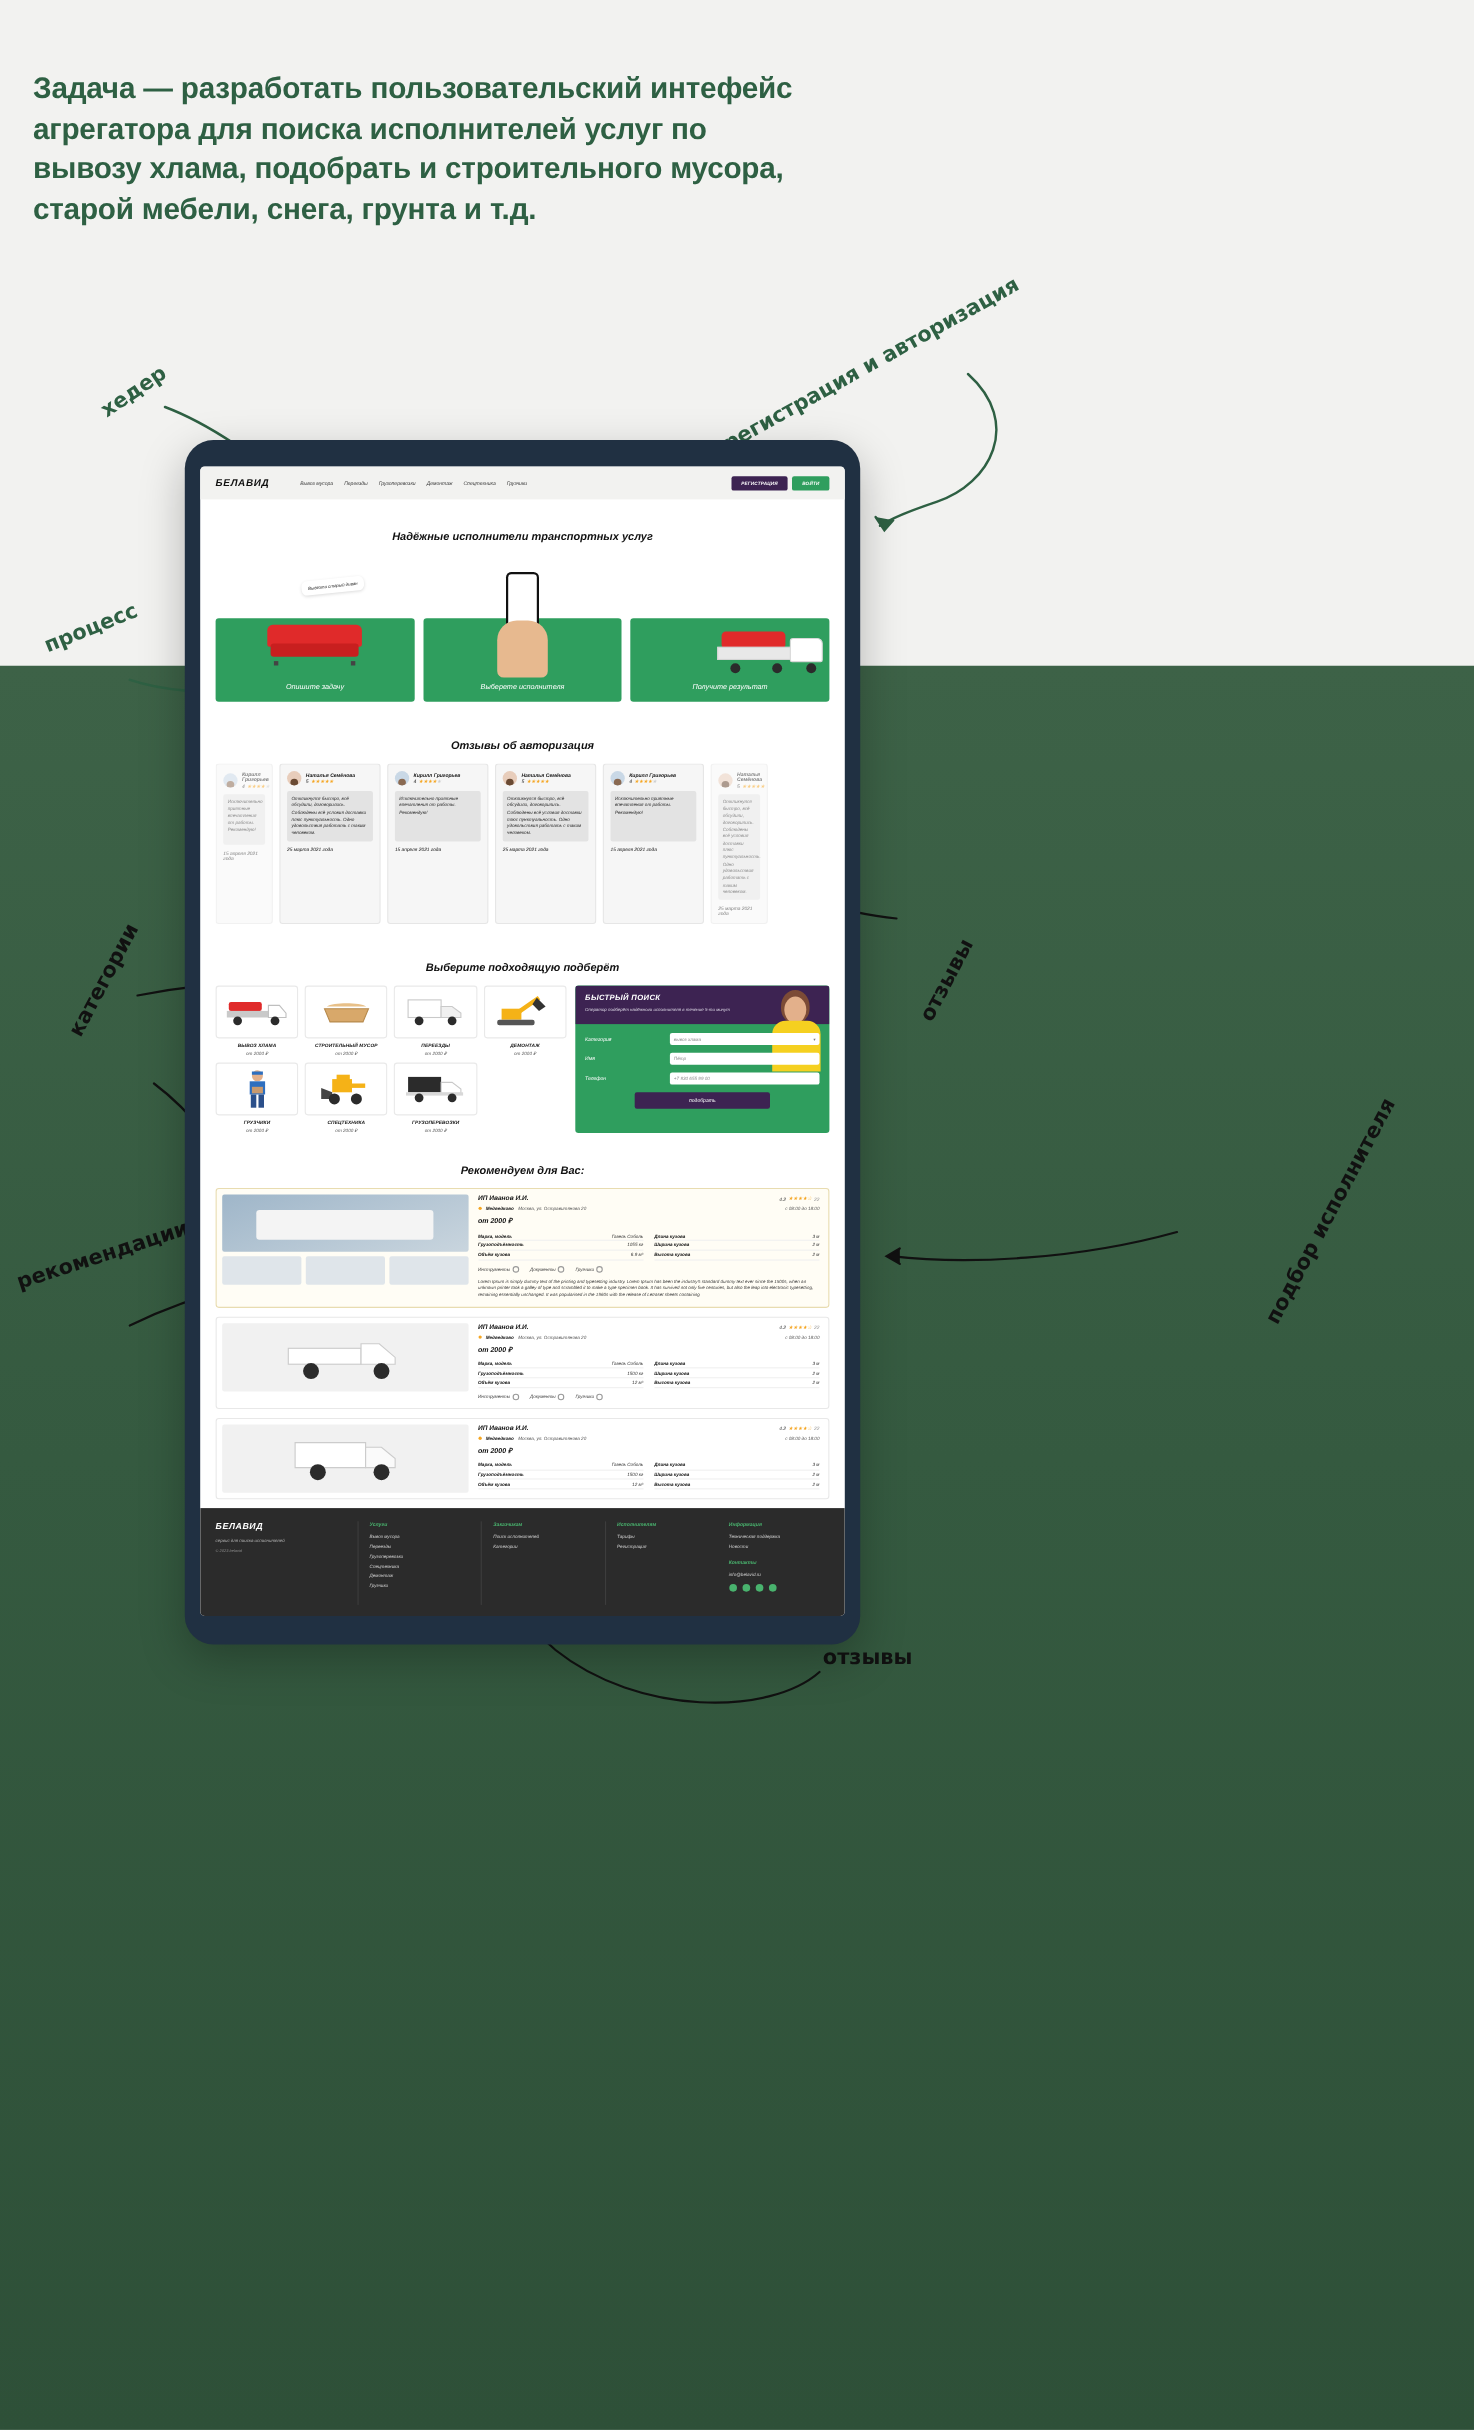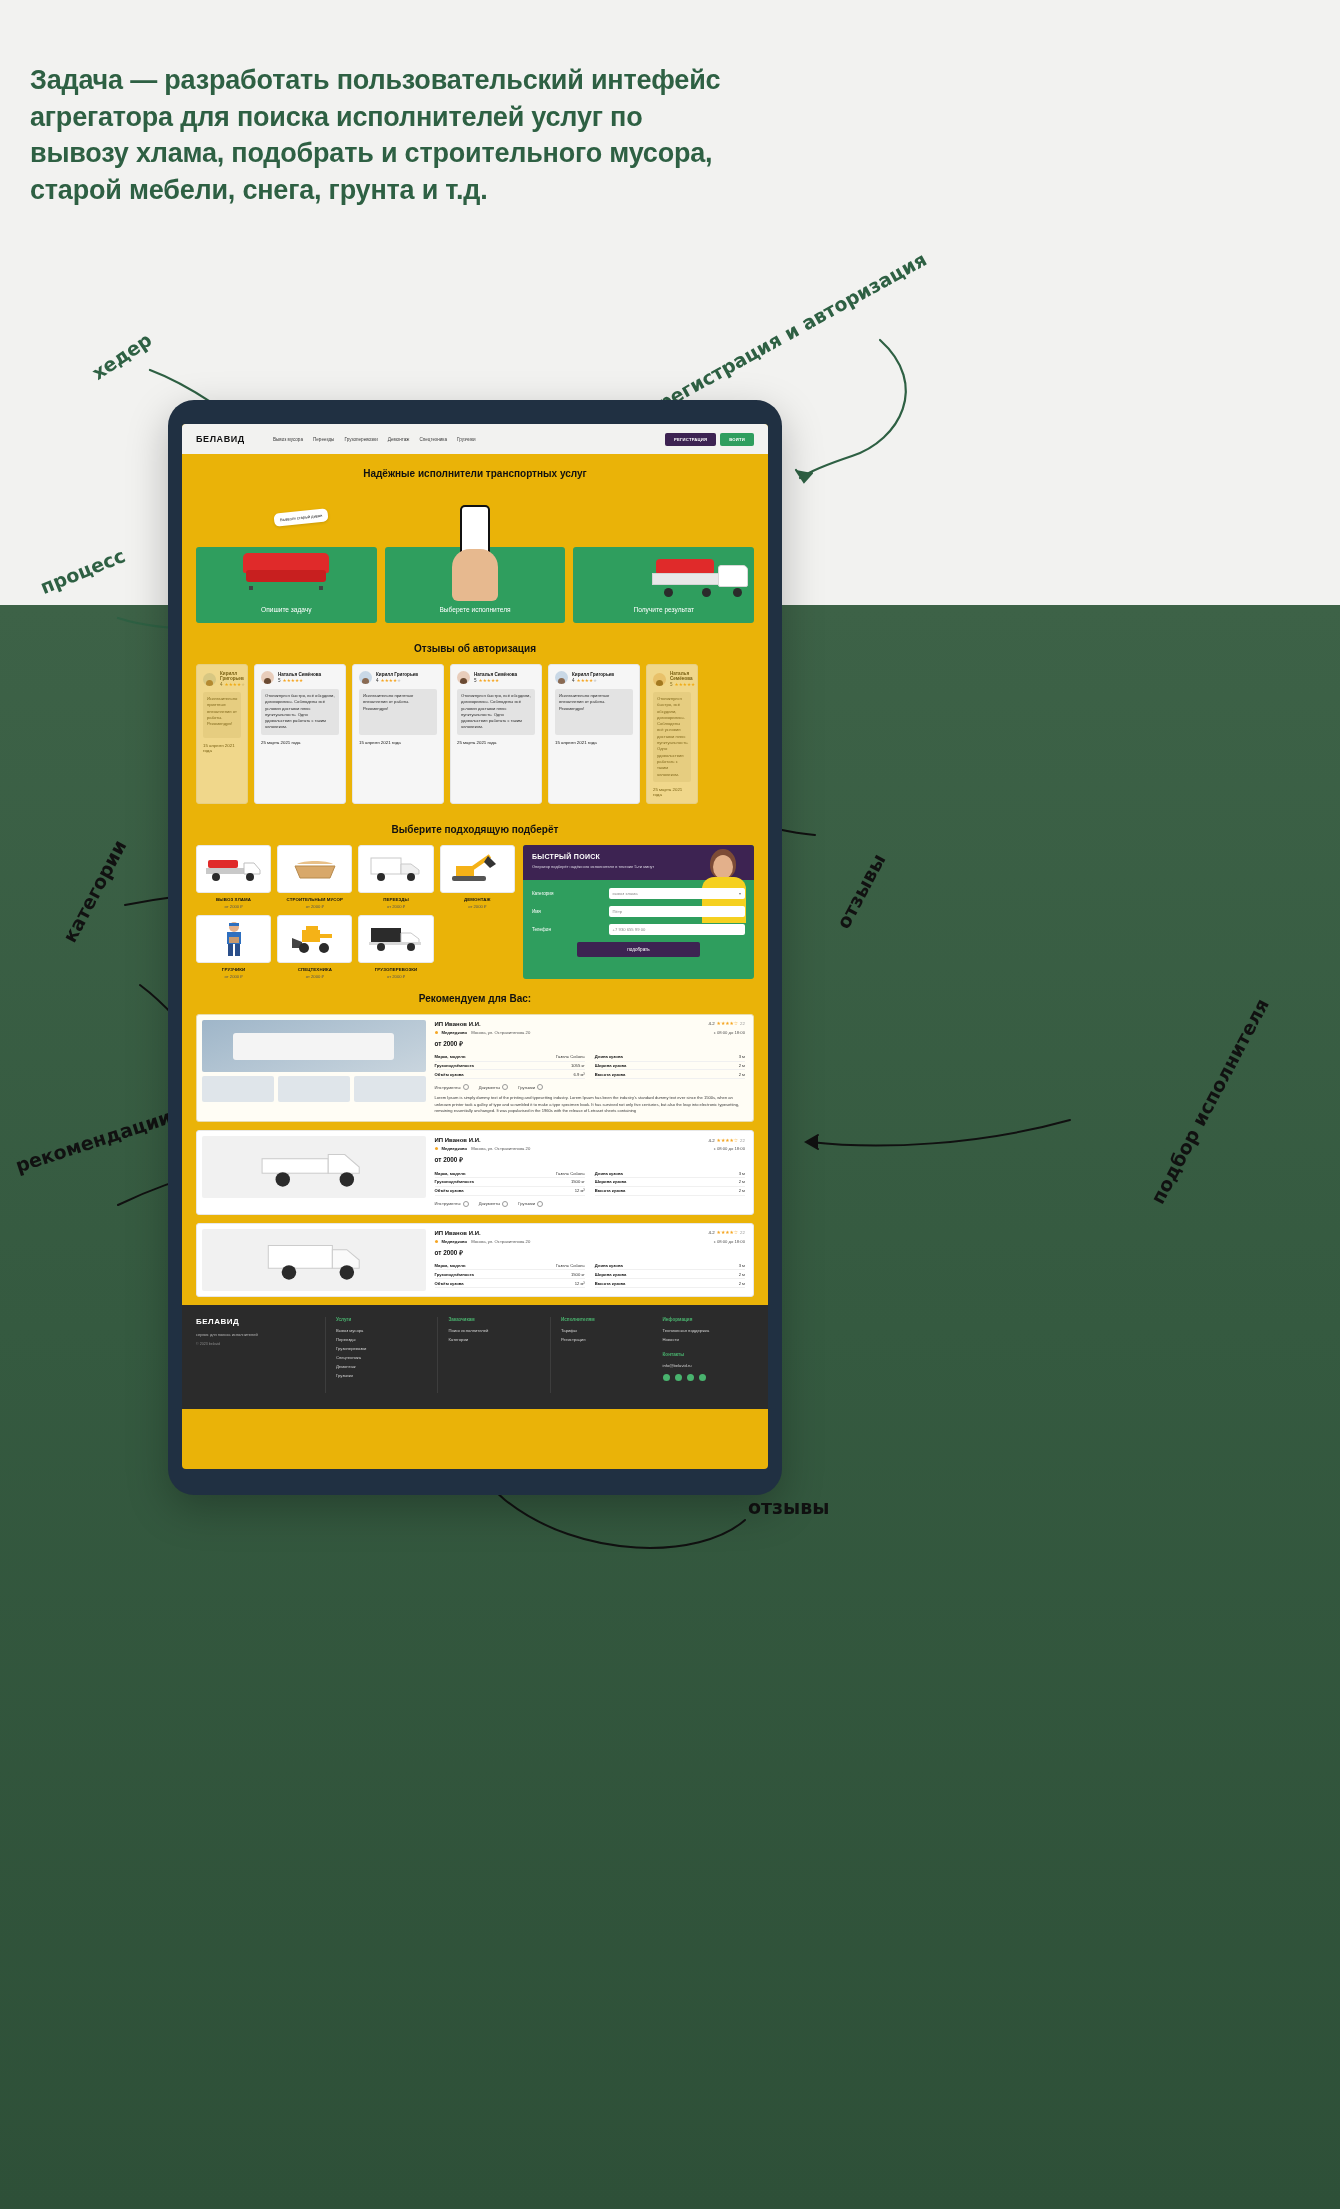--- a/index.html
+++ b/index.html
@@ -38,35 +38,36 @@
 
   svg.ann-svg { position:absolute; left:0; top:0; width:1340px; height:2209px; pointer-events:none; }
 
   
   .tablet {
     position:absolute; left:168px; top:400px; width:614px; height:1095px;
     background:#203042; border-radius:26px; padding:24px 14px 26px 14px;
     box-shadow:0 14px 40px rgba(0,0,0,.25);
   }
   .screen {
-    width:100%; height:100%; background:#eab308; border-radius:4px; overflow:hidden;
+    width:100%; height:100%; background:#ffffff; border-radius:4px; overflow:hidden;
     position:relative;
+    font-style:italic;
   }
 
   
   .nav { height:30px; background:#f2f2f0; display:flex; align-items:center; padding:0 14px; }
   .logo { font-size:9px; font-weight:bold; letter-spacing:.6px; color:#111; }
   .nav-links { display:flex; gap:10px; margin-left:28px; }
   .nav-links span { font-size:4.6px; color:#3b3b3b; white-space:nowrap; }
   .nav-btns { margin-left:auto; display:flex; gap:4px; }
   .btn-reg { background:#3d2352; color:#fff; font-size:4.2px; padding:4px 9px; border-radius:2px; font-weight:bold; letter-spacing:.2px;}
   .btn-login { background:#2f9e5e; color:#fff; font-size:4.2px; padding:4px 9px; border-radius:2px; font-weight:bold; letter-spacing:.2px;}
 
   .site { padding:0 14px; }
-  .sec-title { text-align:center; font-size:10px; font-weight:bold; color:#111; margin:14px 0 10px; }
+  .sec-title { text-align:center; font-size:10px; font-weight:bold; color:#111; margin:29px 0 10px; }
 
   
   .hero { position:relative; height:140px; }
   .bubble {
     position:absolute; left:78px; top:22px; background:#fff; border-radius:5px;
     font-size:4px; color:#222; padding:4px 6px; transform:rotate(-6deg);
     box-shadow:0 1px 3px rgba(0,0,0,.14);
   }
   .steps { position:absolute; left:0; right:0; top:58px; display:flex; gap:8px; }
   .step {

